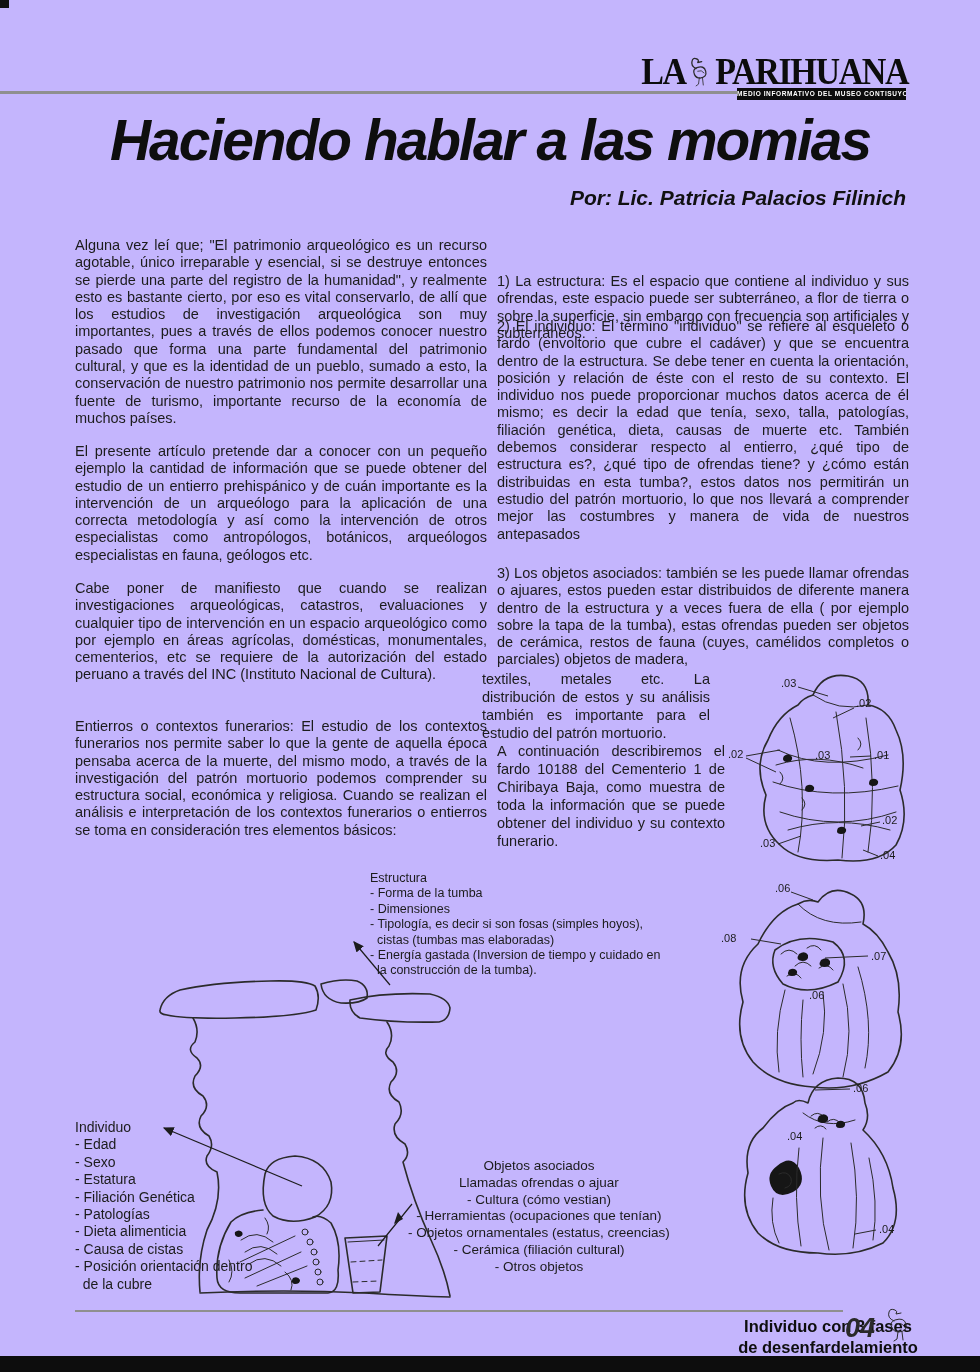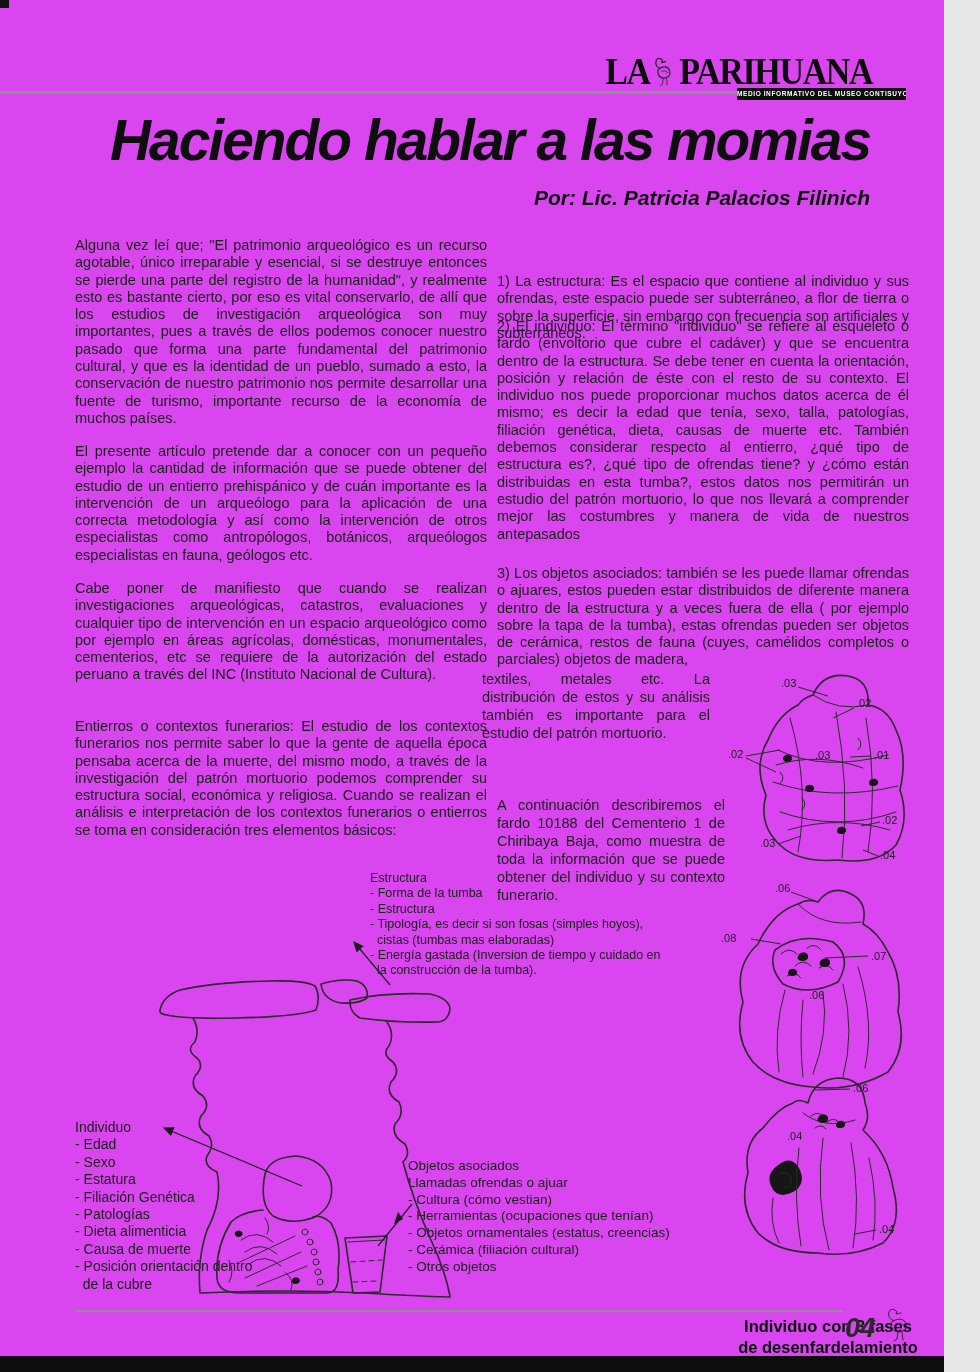--- a/index.html
+++ b/index.html
@@ -1,17 +1,17 @@
 <!DOCTYPE html>
 <html><head>
 <meta charset="utf-8">
 <style>
   html,body{margin:0;padding:0;background:#e8e8e8;}
-  #page{position:relative;width:896px;height:1372px;background:#d946ef;overflow:hidden;
-        font-family:"Liberation Sans",sans-serif;color:#1c1c1c;padding-left:48px;}
+  #page{position:relative;width:980px;height:1372px;background:#c4b5fd;overflow:hidden;
+        font-family:"Liberation Sans",sans-serif;color:#1c1c1c;}
   .abs{position:absolute;}
   
   #toprule{top:91px;left:0;width:738px;height:3px;background:#8f8f8f;}
   #cornermark{top:0;left:0;width:9px;height:8px;background:#111;}
   #logo{top:50px;right:72px;display:flex;align-items:baseline;
         font-family:"Liberation Serif",serif;font-weight:bold;font-size:37px;
         letter-spacing:-1.5px;color:#0c0c0c;transform:scaleX(.92);transform-origin:right bottom;}
   #logo .bird{position:relative;top:3px;margin:0 3px;}
   #tagbar{top:88px;left:737px;width:169px;height:12px;background:#0c0c0c;color:#fff;
           font-size:6.5px;letter-spacing:.6px;text-align:center;line-height:12px;
@@ -21,21 +21,21 @@
          font-size:58px;letter-spacing:-2px;color:#0e0e0e;transform:scaleX(.98);}
   #byline{top:186px;right:74px;font-style:italic;font-weight:bold;font-size:21px;color:#111;}
   
   .para{position:absolute;width:412px;text-align:justify;font-size:14.5px;line-height:17.3px;}
   .narrow{width:228px;}
   
   .lblk{position:absolute;color:#1c1c1c;}
   .lblk div{white-space:pre;}
   #estructura{left:370px;top:871px;font-size:12.5px;line-height:15.4px;}
   #individuo{left:75px;top:1119px;font-size:14px;line-height:17.4px;}
-  #objetos{left:408px;top:1158px;font-size:13.5px;line-height:16.8px;}
+  #objetos{left:408px;top:1158px;font-size:13.5px;line-height:16.8px;text-align:center;}
   
   #caption{left:697px;top:1316px;width:262px;text-align:center;font-weight:bold;
            font-size:16.5px;line-height:21px;color:#0e0e0e;}
   
   #footrule{left:75px;top:1310px;width:768px;height:2px;background:#8f8f8f;}
   #pagenum{left:845px;top:1313px;font-style:italic;font-weight:bold;font-size:27px;color:#2a2a2a;}
   #bottombar{left:0;bottom:0;width:980px;height:16px;background:#0d0d0d;}
   svg{display:block;}
   svg text{font-family:"Liberation Sans",sans-serif;font-size:11px;fill:#1c1c1c;}
   .ln{stroke:#2a2a2a;stroke-width:1;}
@@ -69,41 +69,41 @@
 
   <div class="para" style="left:75px;top:237px;">Alguna vez leí que; "El patrimonio arqueológico es  un recurso agotable, único irreparable y esencial, si se destruye entonces se pierde una parte del registro  de la humanidad", y realmente esto es bastante cierto, por eso es vital conservarlo, de allí que  los estudios de investigación arqueológica son muy importantes, pues a través de ellos podemos conocer nuestro pasado que  forma  una parte fundamental del  patrimonio cultural, y que es la identidad de un pueblo, sumado a esto, la conservación de nuestro patrimonio nos permite desarrollar una  fuente de turismo, importante recurso de la economía de muchos países.</div>
   <div class="para" style="left:75px;top:443px;">El presente artículo pretende dar a conocer con un  pequeño ejemplo la cantidad de información que se puede obtener  del estudio de un entierro prehispánico y de cuán importante es la intervención de un arqueólogo para la aplicación de una correcta metodología y así como la intervención de otros especialistas como antropólogos, botánicos, arqueólogos especialistas en fauna, geólogos etc.</div>
   <div class="para" style="left:75px;top:580px;">Cabe poner de manifiesto que cuando se realizan investigaciones arqueológicas, catastros, evaluaciones y cualquier tipo de intervención en un espacio arqueológico como por ejemplo en áreas agrícolas, domésticas, monumentales, cementerios, etc se requiere de la autorización del estado peruano a través del INC (Instituto Nacional de Cultura).</div>
   <div class="para" style="left:75px;top:718px;">Entierros o contextos funerarios:  El estudio de los contextos funerarios  nos permite saber lo que la gente de aquella época pensaba acerca de la muerte, del mismo modo, a través de la investigación del patrón mortuorio podemos comprender su estructura social, económica y religiosa. Cuando se realizan el análisis e interpretación de los contextos funerarios  o entierros se toma en consideración tres elementos básicos:</div>
 
   <div class="para" style="left:497px;top:237px;margin-top:36px;">1) La estructura: Es el espacio que contiene al individuo y sus ofrendas, este espacio puede ser subterráneo, a flor de tierra o sobre la superficie, sin embargo con frecuencia son artificiales y subterráneos.</div>
   <div class="para" style="left:497px;top:318px;">2) El individuo: El término  "individuo" se refiere al esqueleto o fardo (envoltorio que cubre el cadáver) y que se encuentra dentro de la estructura. Se debe tener en cuenta la orientación, posición y relación de éste con el resto de su contexto. El individuo nos puede proporcionar muchos datos acerca de él mismo; es decir la edad que tenía, sexo, talla, patologías, filiación genética, dieta, causas de muerte etc. También debemos considerar respecto al entierro,  ¿qué tipo de estructura es?, ¿qué tipo de ofrendas tiene? y ¿cómo están distribuidas en esta tumba?, estos datos nos permitirán un estudio del patrón mortuorio, lo que nos llevará a comprender mejor las costumbres y manera de vida de nuestros antepasados</div>
   <div class="para" style="left:497px;top:565px;">3) Los objetos asociados: también se les puede llamar ofrendas o ajuares, estos pueden estar distribuidos de diferente manera dentro de la estructura y a veces fuera de ella ( por ejemplo sobre la tapa de la tumba), estas ofrendas pueden ser objetos de cerámica, restos de fauna (cuyes, camélidos completos o parciales) objetos de madera,</div>
   <div class="para narrow" style="left:482px;top:670px;line-height:18px;">textiles, metales etc.  La distribución de estos y su análisis también es importante para el estudio del patrón mortuorio.</div>
-  <div class="para narrow" style="left:497px;top:796px;line-height:18px;">A continuación describiremos el fardo 10188 del Cementerio 1 de Chiribaya Baja, como muestra de toda la información que se puede obtener del individuo y su contexto funerario.</div>
+  <div class="para narrow" style="left:497px;top:742px;line-height:18px;">A continuación describiremos el fardo 10188 del Cementerio 1 de Chiribaya Baja, como muestra de toda la información que se puede obtener del individuo y su contexto funerario.</div>
 
   <div class="lblk" id="estructura">
     <div>Estructura</div>
     <div>- Forma de la tumba</div>
-    <div>- Estructura</div>
+    <div>- Dimensiones</div>
     <div>- Tipología, es decir si son fosas (simples hoyos),</div>
     <div>  cistas (tumbas mas elaboradas)</div>
     <div>- Energía gastada (Inversion de tiempo y cuidado en</div>
     <div>  la construcción de la tumba).</div>
   </div>
 
   <div class="lblk" id="individuo">
     <div>Individuo</div>
     <div>- Edad</div>
     <div>- Sexo</div>
     <div>- Estatura</div>
     <div>- Filiación Genética</div>
     <div>- Patologías</div>
     <div>- Dieta alimenticia</div>
-    <div>- Causa de muerte</div>
+    <div>- Causa de cistas</div>
     <div>- Posición orientación dentro</div>
     <div>  de la cubre</div>
   </div>
 
   <div class="lblk" id="objetos">
     <div>Objetos asociados</div>
     <div>Llamadas ofrendas o ajuar</div>
     <div>- Cultura (cómo vestian)</div>
     <div>- Herramientas (ocupaciones que tenían)</div>
     <div>- Objetos ornamentales (estatus, creencias)</div>

